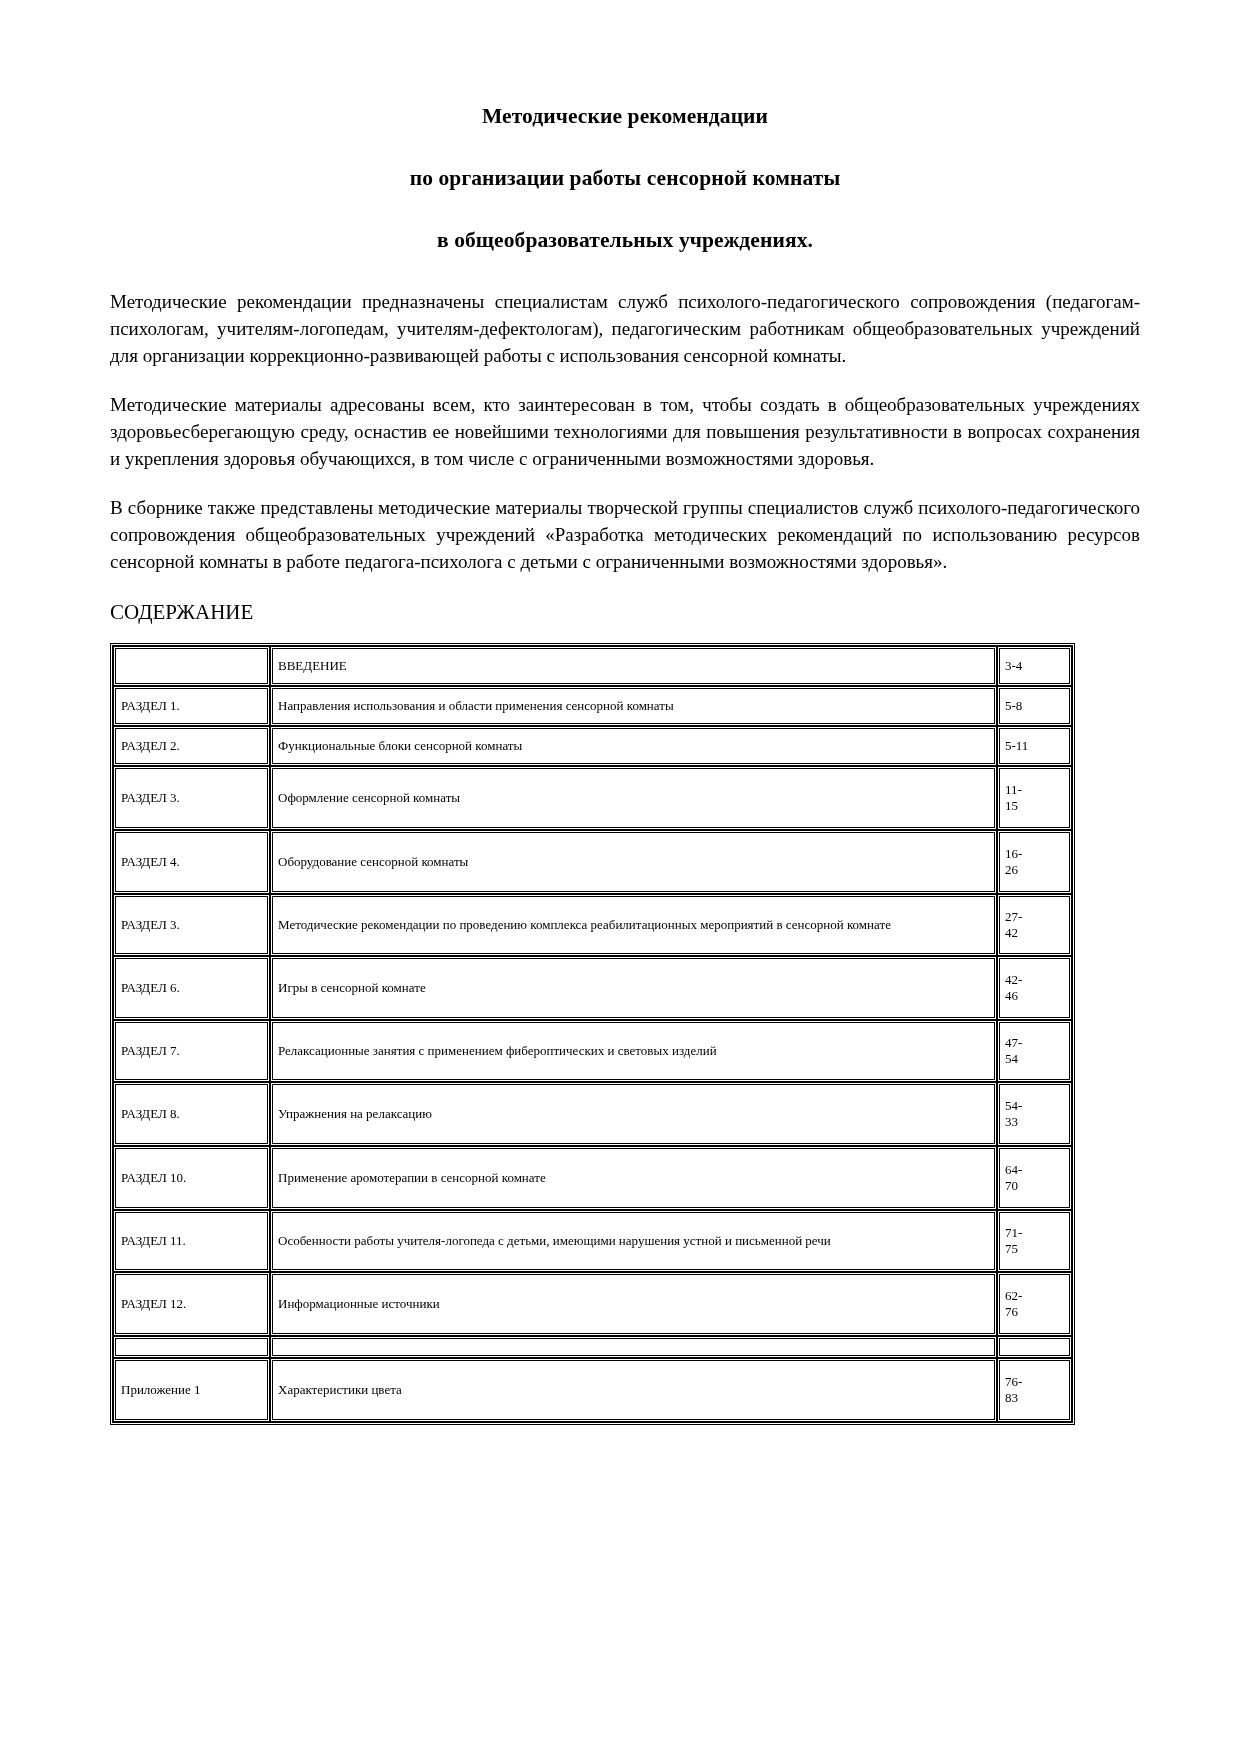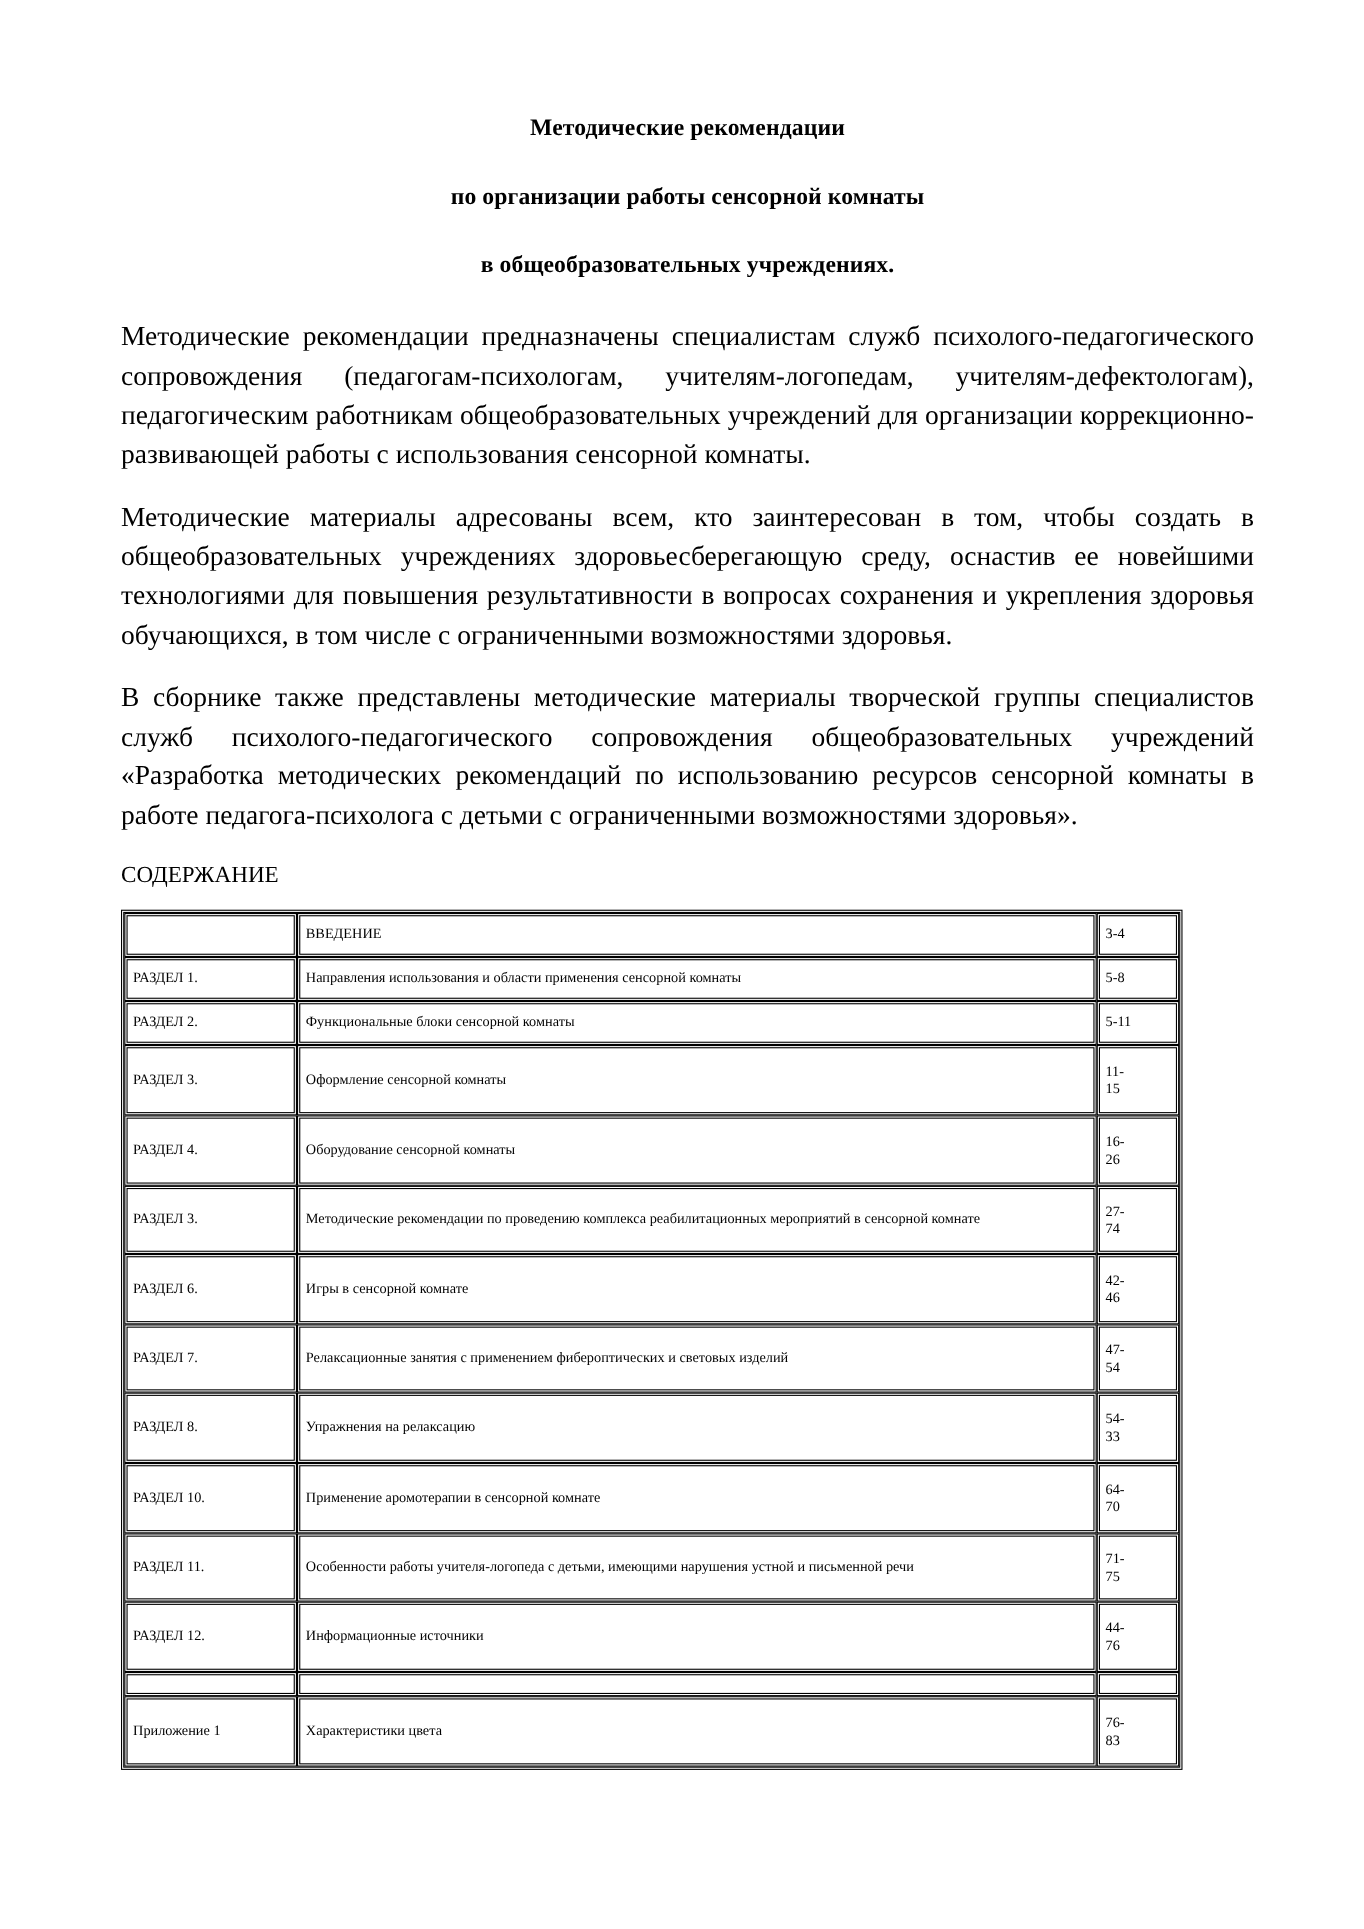--- a/index.html
+++ b/index.html
@@ -31,21 +31,21 @@
     letter-spacing: 0.1px;
   }
   .title-line {
     margin: 0 0 36px 0;
     line-height: 1.2;
   }
   .title-line.first { margin-top: 8px; }
 
   
   .body-par {
-    font-size: 25px;
+    font-size: 19px;
     line-height: 1.42;
     text-align: justify;
     text-justify: inter-word;
     margin: 0 0 22px 0;
     hyphens: none;
   }
   .body-par.p1 { margin-top: 10px; }
 
   
   .toc-heading {
@@ -141,21 +141,21 @@
           <span class="pg">16-</span>
           <span class="pg">26</span>
         </td>
       </tr>
 
       <tr class="r-two">
         <td class="c-sec">РАЗДЕЛ 3.</td>
         <td class="c-title">Методические рекомендации по проведению комплекса реабилитационных мероприятий в сенсорной комнате</td>
         <td class="c-page">
           <span class="pg">27-</span>
-          <span class="pg">74</span>
+          <span class="pg">42</span>
         </td>
       </tr>
 
       <tr class="r-tall">
         <td class="c-sec">РАЗДЕЛ 6.</td>
         <td class="c-title">Игры в сенсорной комнате</td>
         <td class="c-page">
           <span class="pg">42-</span>
           <span class="pg">46</span>
         </td>
@@ -195,21 +195,21 @@
         <td class="c-page">
           <span class="pg">71-</span>
           <span class="pg">75</span>
         </td>
       </tr>
 
       <tr class="r-tall">
         <td class="c-sec">РАЗДЕЛ 12.</td>
         <td class="c-title">Информационные источники</td>
         <td class="c-page">
-          <span class="pg">44-</span>
+          <span class="pg">62-</span>
           <span class="pg">76</span>
         </td>
       </tr>
 
       <tr class="r-spacer">
         <td class="c-sec"></td>
         <td class="c-title"></td>
         <td class="c-page"></td>
       </tr>
 

